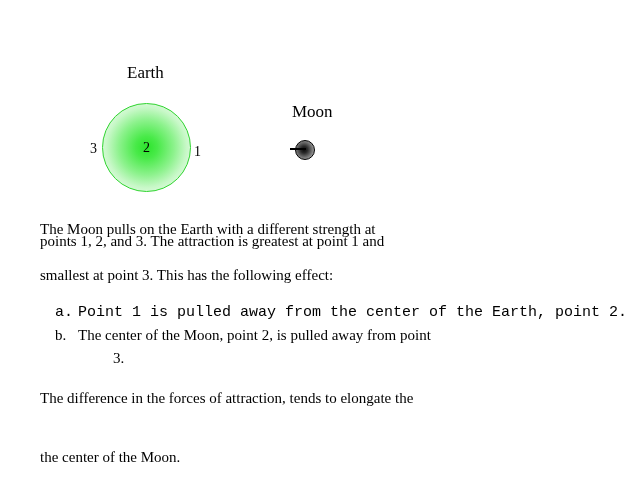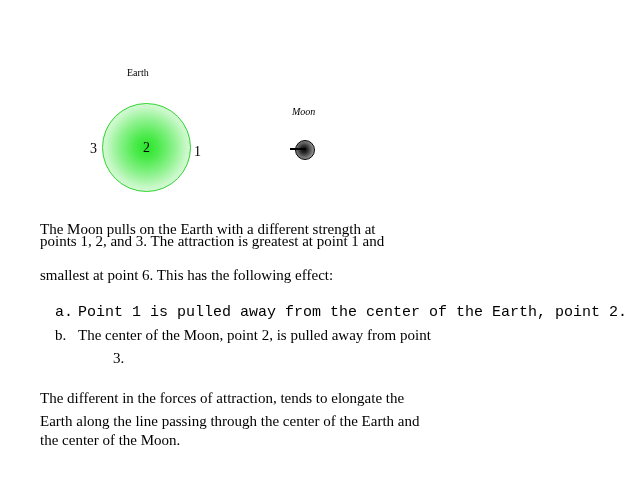--- a/index.html
+++ b/index.html
@@ -9,21 +9,21 @@
     height: 480px;
     background: #ffffff;
     overflow: hidden;
     font-family: "Liberation Serif", serif;
     color: #000000;
   }
 
   
   .small-label {
     position: absolute;
-    font-size: 10px;
+    font-size: 17px;
     line-height: 14px;
     white-space: nowrap;
   }
   .point-label {
     position: absolute;
     font-size: 14px;
     line-height: 15px;
     white-space: nowrap;
   }
 
@@ -101,34 +101,33 @@
   <div class="small-label" style="left:127px; top:66px;">Earth</div>
 
   <div class="earth-circle">
     <span class="earth-center-label">2</span>
   </div>
 
   <span class="point-label" style="left:90px; top:141px;">3</span>
 
   <span class="point-label" style="left:194px; top:144px;">1</span>
 
-  <div class="small-label" style="left:292px; top:105px;font-style:italic;">Moon</div>
+  <div class="small-label" style="left:292px; top:105px;">Moon</div>
 
   <div class="moon-circle"></div>
   <div class="moon-line"></div>
 
   <div class="text-line" style="left:40px; top:218px;">The Moon pulls on the Earth with a different strength at</div>
   <div class="text-line" style="left:40px; top:230px;">points 1, 2, and 3. The attraction is greatest at point 1 and</div>
-  <div class="text-line" style="left:40px; top:264px;">smallest at point 6. This has the following effect:</div>
+  <div class="text-line" style="left:40px; top:264px;">smallest at point 3. This has the following effect:</div>
 
   <div class="text-line" style="left:55px; top:301px;font-family:Liberation Mono, monospace;">
     <span class="list-marker">a.</span><span>Point 1 is pulled away from the center of the Earth, point 2.</span>
   </div>
   <div class="text-line" style="left:55px; top:324px;">
     <span class="list-marker">b.</span><span>The center of the Moon, point 2, is pulled away from point</span>
   </div>
   <div class="text-line" style="left:113px; top:347px;">3.</div>
 
-  <div class="text-line" style="left:40px; top:387px;">The different in the forces of attraction, tends to elongate the</div>
-  <div class="text-line" style="left:40px; top:410px;">Earth along the line passing through the center of the Earth and</div>
-  <div class="text-line" style="left:40px; top:429px;">the center of the Moon.</div>
+  <div class="text-line" style="left:40px; top:387px;">The difference in the forces of attraction, tends to elongate the</div>
+  <div class="text-line" style="left:40px; top:446px;">the center of the Moon.</div>
 
 </div>
 
 </body></html>

